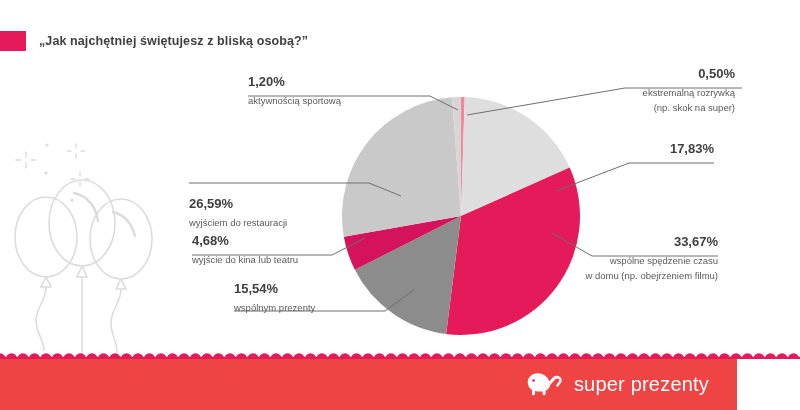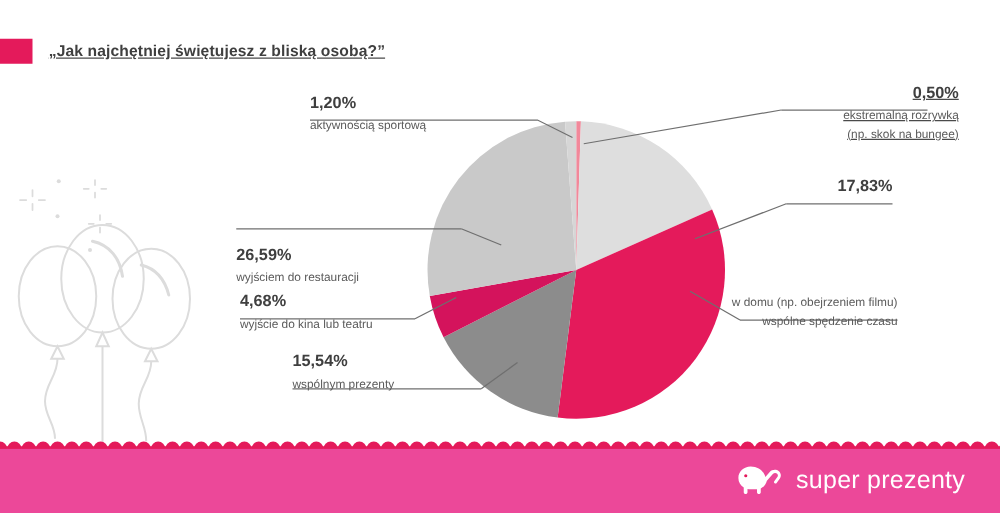--- a/index.html
+++ b/index.html
@@ -12,21 +12,20 @@
     overflow: hidden;
     font-family: "Liberation Sans", sans-serif;
     color: #4a4a4a;
   }
   
   #title-bar {
     position: absolute;
     top: 31px; left: 0;
     display: flex;
     align-items: center;
-    text-decoration: underline;
   }
   #title-marker {
     width: 26px; height: 20px;
     background: #e41a5b;
   }
   #title-text {
     margin-left: 13px;
     font-size: 12.5px;
     font-weight: bold;
     color: #3f3f3f;
@@ -72,22 +71,22 @@
     line-height: 11.5px;
     white-space: nowrap;
     padding-top: 3px;
   }
   .callout.left { text-align: left; }
   .callout.right { text-align: right; }
   
   #footer {
     position: absolute;
     left: 0; bottom: 0;
-    width: 800px; height: 52px;
-    background: #ec4899;
+    width: 737px; height: 52px;
+    background: #ef4444;
   }
   #footer-scallop {
     position: absolute;
     left: 0; top: -7px;
     width: 800px; height: 8px;
   }
   #logo {
     position: absolute;
     right: 28px; top: 12px;
     display: flex;
@@ -173,33 +172,34 @@
     <path d="M234 311 H385"></path>
     <path d="M385 311 L414 290"></path>
   </g>
 </svg>
 
 <div class="callout left" style="left:248px; top:74px;">
   <div class="pct">1,20%</div>
   <div class="desc">aktywnością sportową</div>
 </div>
 
-<div class="callout right" style="left:570px; top:66px; width:197px;text-decoration:underline;">
+<div class="callout right" style="left:538px; top:66px; width:197px;">
   <div class="pct">0,50%</div>
   <div class="desc">ekstremalną rozrywką</div>
-  <div class="desc">(np. skok na bungee)</div>
+  <div class="desc">(np. skok na super)</div>
 </div>
 
 <div class="callout right" style="left:529px; top:141px; width:185px;">
   <div class="pct">17,83%</div>
 </div>
 
 <div class="callout right" style="left:492px; top:234px; width:226px;">
+  <div class="pct">33,67%</div>
+  <div class="desc">wspólne spędzenie czasu</div>
   <div class="desc">w domu (np. obejrzeniem filmu)</div>
-  <div class="desc">wspólne spędzenie czasu</div>
 </div>
 
 <div class="callout left" style="left:189px; top:161px;margin-top:35px;">
   <div class="pct">26,59%</div>
   <div class="desc">wyjściem do restauracji</div>
 </div>
 
 <div class="callout left" style="left:192px; top:233px;">
   <div class="pct">4,68%</div>
   <div class="desc">wyjście do kina lub teatru</div>

